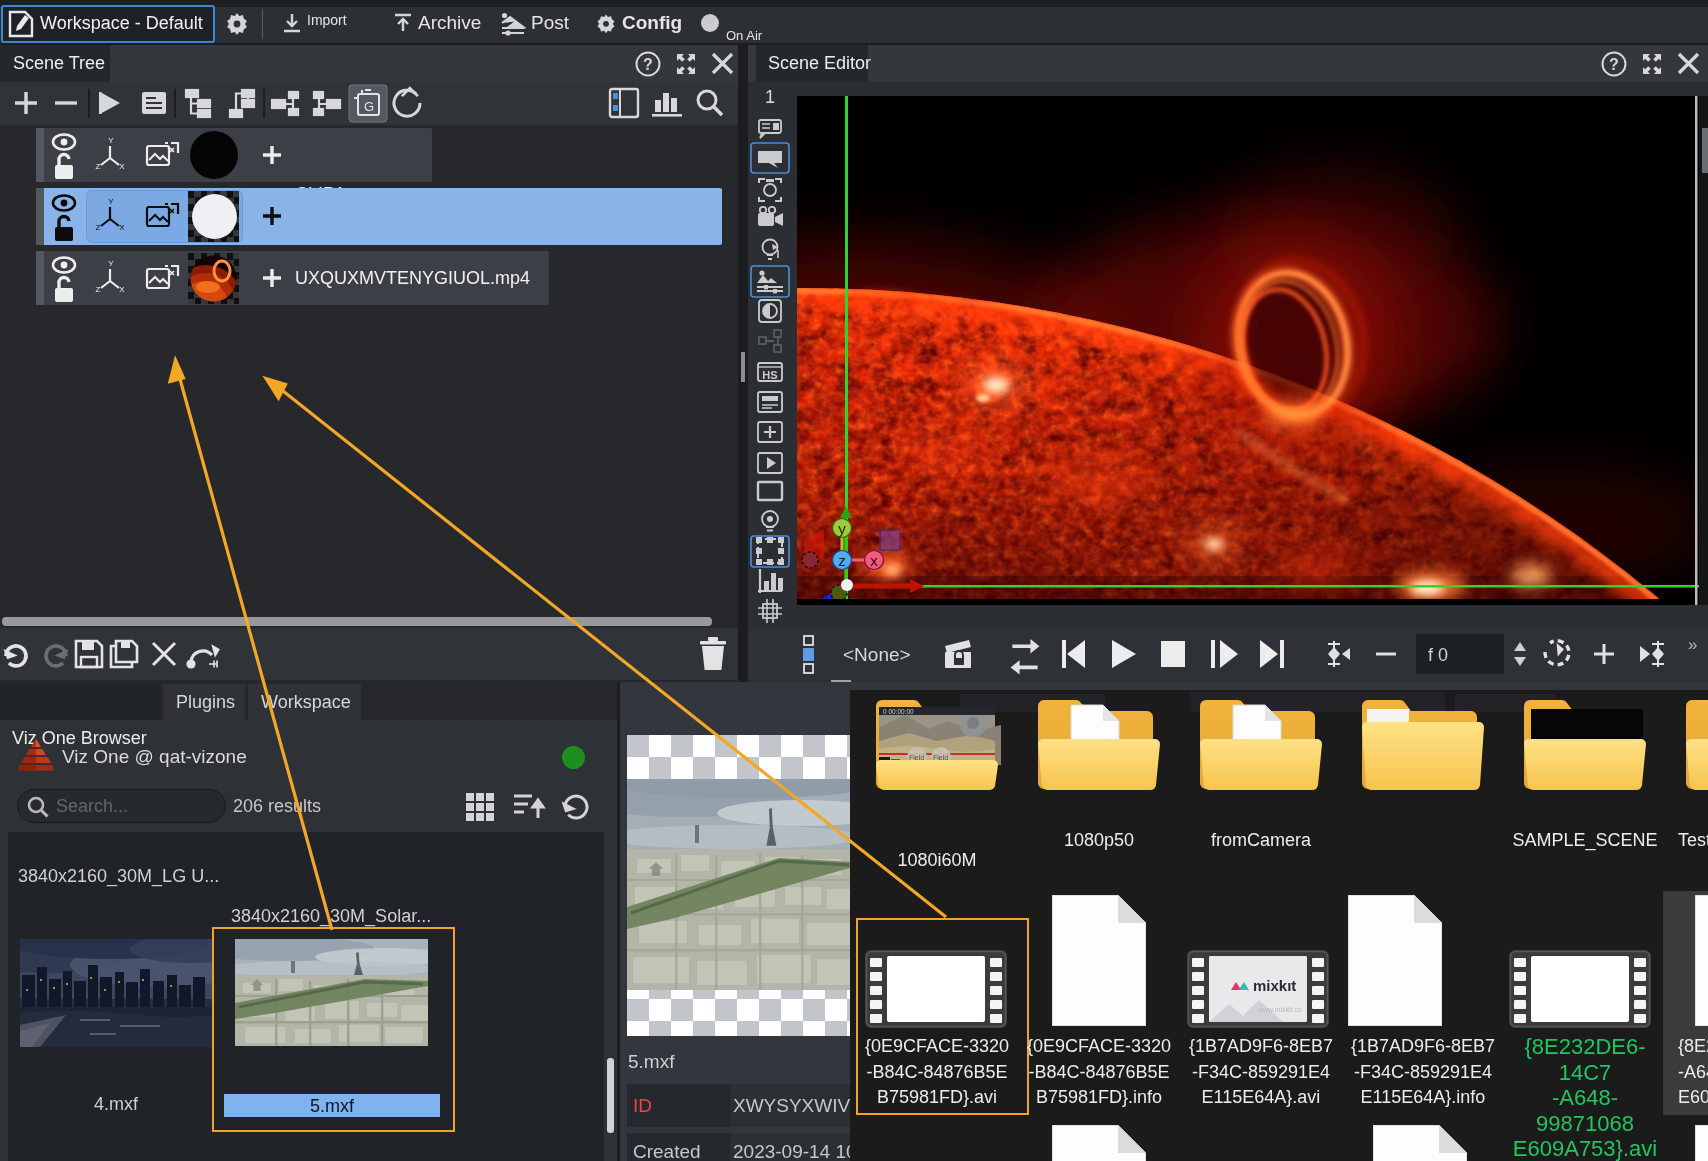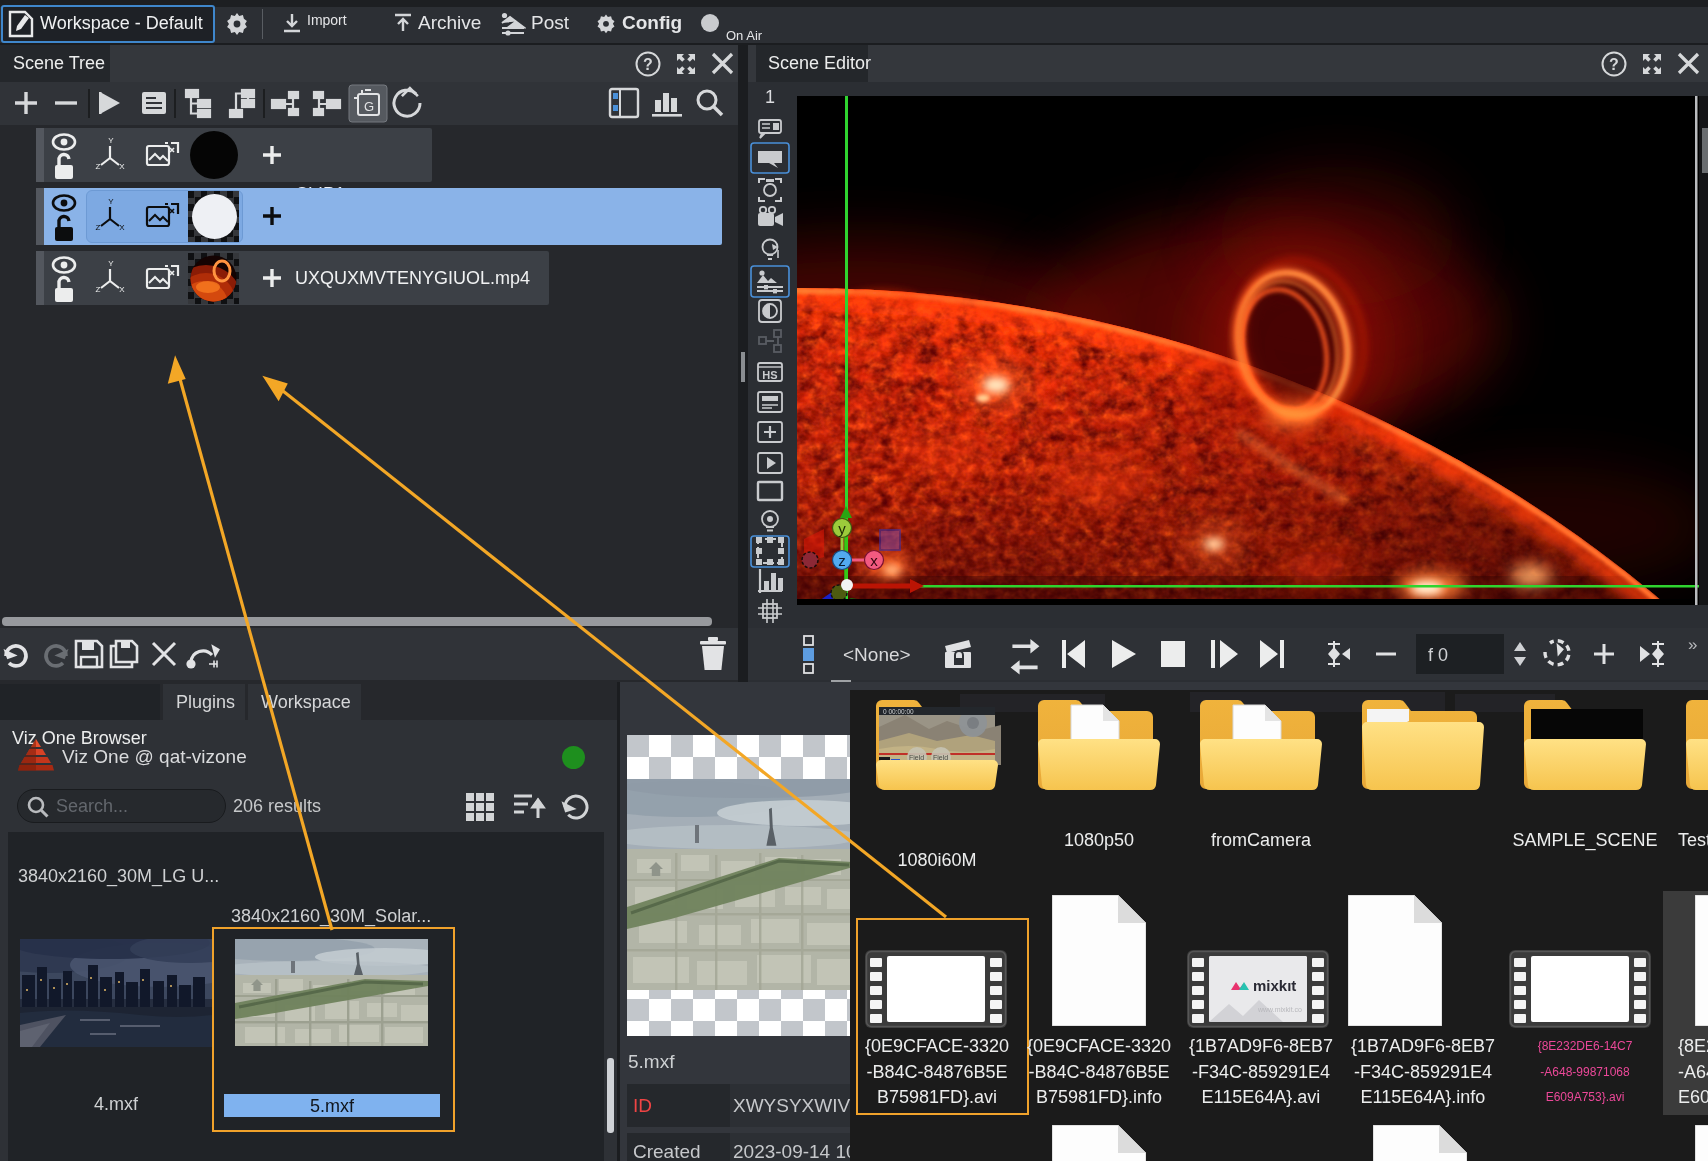--- a/index.html
+++ b/index.html
@@ -929,21 +929,21 @@
 <svg class="abs" style="left:1348px;top:895px" width="94" height="131">
       <use href="#page-icon"></use>
     </svg>
 <svg class="abs" style="left:1509px;top:950px" width="142" height="78">
       <use href="#film-icon"></use>
     </svg>
 <div class="abs" style="left:857px;top:1034px;width:160px;text-align:center;font-size:18px;color:#eceded;line-height:25.5px;">{0E9CFACE-3320<br>-B84C-84876B5E<br>B75981FD}.avi</div>
 <div class="abs" style="left:1019px;top:1034px;width:160px;text-align:center;font-size:18px;color:#eceded;line-height:25.5px;">{0E9CFACE-3320<br>-B84C-84876B5E<br>B75981FD}.info</div>
 <div class="abs" style="left:1181px;top:1034px;width:160px;text-align:center;font-size:18px;color:#eceded;line-height:25.5px;">{1B7AD9F6-8EB7<br>-F34C-859291E4<br>E115E64A}.avi</div>
 <div class="abs" style="left:1343px;top:1034px;width:160px;text-align:center;font-size:18px;color:#eceded;line-height:25.5px;">{1B7AD9F6-8EB7<br>-F34C-859291E4<br>E115E64A}.info</div>
-<div class="abs" style="left:1505px;top:1034px;width:160px;text-align:center;font-size:12px;color:#ec4899;line-height:25.5px;">{8E232DE6-14C7<br>-A648-99871068<br>E609A753}.avi</div>
+<div class="abs" style="left:1505px;top:1034px;width:160px;text-align:center;font-size:22px;color:#22c55e;line-height:25.5px;">{8E232DE6-14C7<br>-A648-99871068<br>E609A753}.avi</div>
 <div class="abs" style="left:1678px;top:1034px;width:60px;font-size:18px;color:#eceded;line-height:25.5px;">{8E2<br>-A64<br>E60</div>
 <svg class="abs" style="left:1695px;top:895px" width="13" height="131">
       <use href="#page-icon"></use>
     </svg>
 
 <svg class="abs" style="left:1052px;top:1125px" width="94" height="36" viewBox="0 0 94 36">
       <use href="#page-icon"></use>
     </svg>
 <svg class="abs" style="left:1373px;top:1125px" width="94" height="36" viewBox="0 0 94 36">
       <use href="#page-icon"></use>

